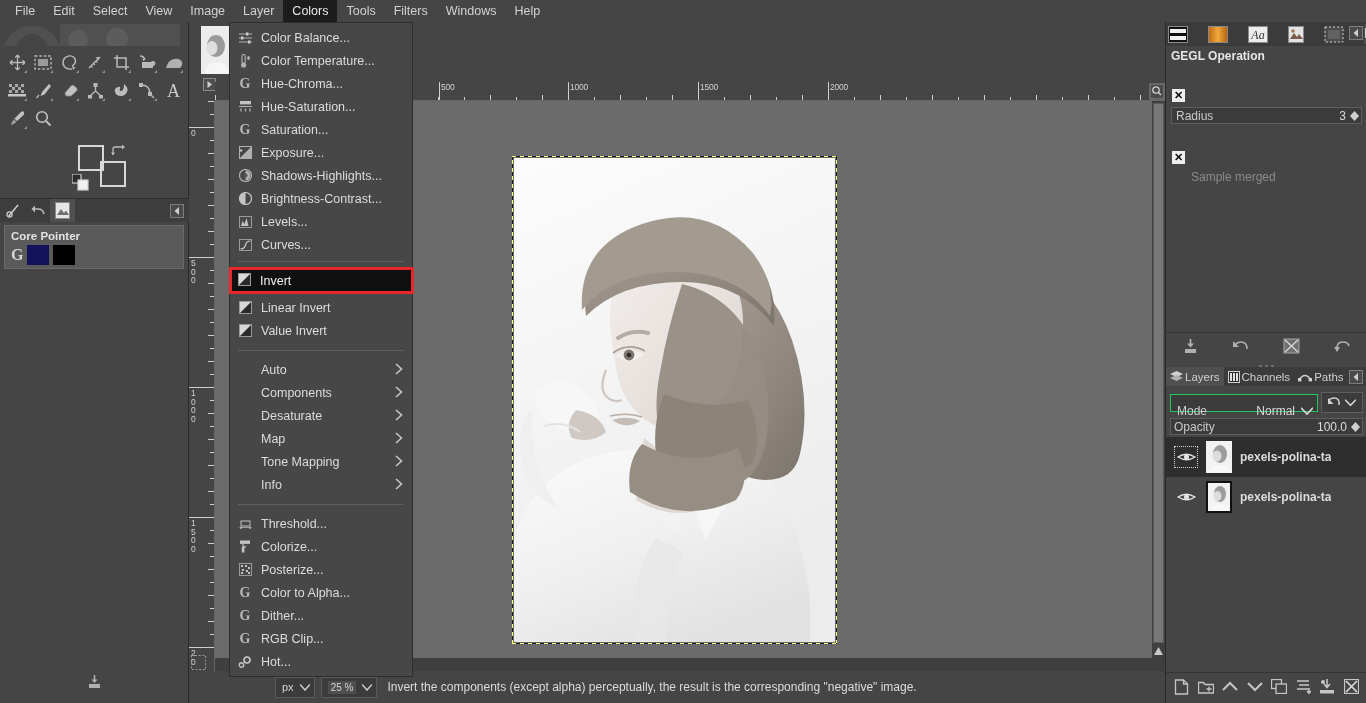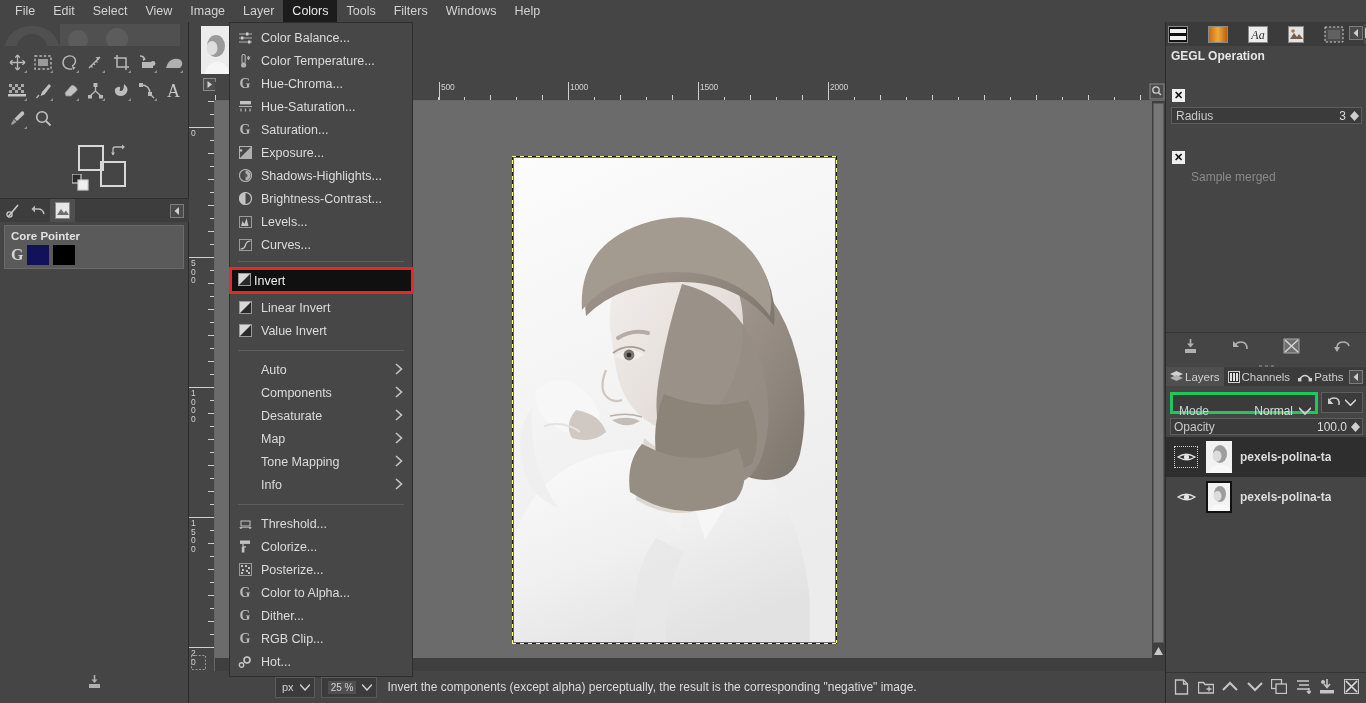--- a/index.html
+++ b/index.html
@@ -255,21 +255,21 @@
     padding: 0 4px; font-size: 11.5px; color: #cfcfcf;
   }
   .ltab.sel { background: #4f4f4f; }
   #dock-collapse-2 { position: absolute; right: 4px; top: 3px; }
 
   #mode-row {
     position: absolute; left: 4px; top: 370px; width: 193px; height: 21px;
     display: flex; align-items: center; gap: 3px;
   }
   #mode-combo {
-    flex: 1; height: 16px; background: #3b3b3b; border: 3px solid #22c55e;
+    flex: 1; height: 16px; background: #3b3b3b; border: 1px solid #22c55e;
     display: flex; align-items: center; padding: 16px 4px 0 6px;
     font-size: 12px; color: #cfcfcf;
   }
   #mode-combo .mv { margin-left: auto; margin-right: 6px; color: #dcdcdc; }
   #mode-extra {
     width: 42px; height: 21px; background: #3b3b3b; border: 1px solid #5e5e5e;
     display: flex; align-items: center; justify-content: center; gap: 3px;
   }
   #opacity-row {
     position: absolute; left: 4px; top: 396px; width: 193px; height: 17px;
@@ -326,21 +326,21 @@
   .mi.sub { padding-left: 31px; }
   .mi .arrow { position: absolute; right: 9px; top: 5px; }
   .msep { height: 1px; background: #5e5e5e; margin: 5px 8px; }
   #invert-item {
     height: 27px;
     background: #101010;
     border: 3px solid #e8262b;
     margin: 0 0 0 -1px;
     width: 185px;
     display: flex; align-items: center;
-    padding-left: 6px; gap: 3px;
+    padding-left: 6px; gap: 9px;
     font-size: 12.5px; color: #f0f0f0;
   }
   .gicon {
     font-family: "Liberation Serif", serif; font-weight: bold;
     font-size: 14px; color: #b8b8b8; line-height: 14px;
   }
 </style>
 </head>
 <body>
 

